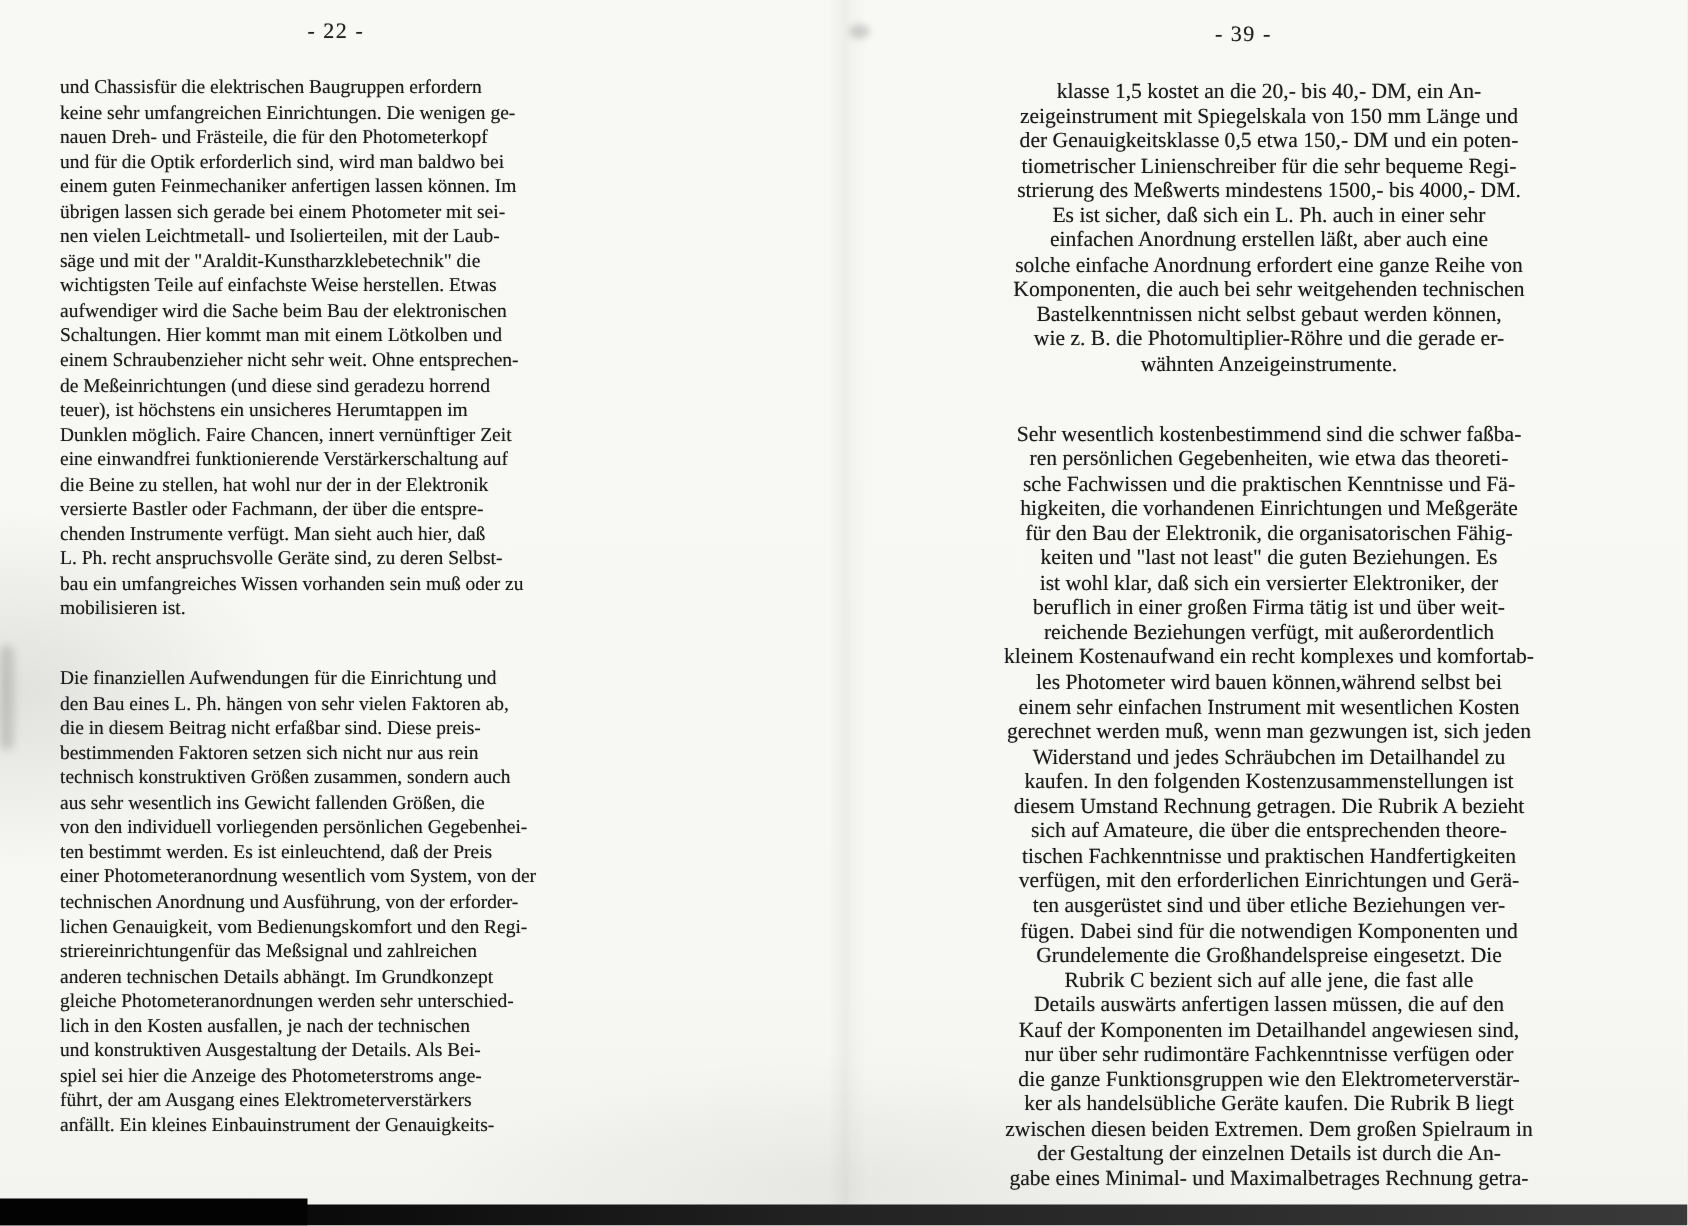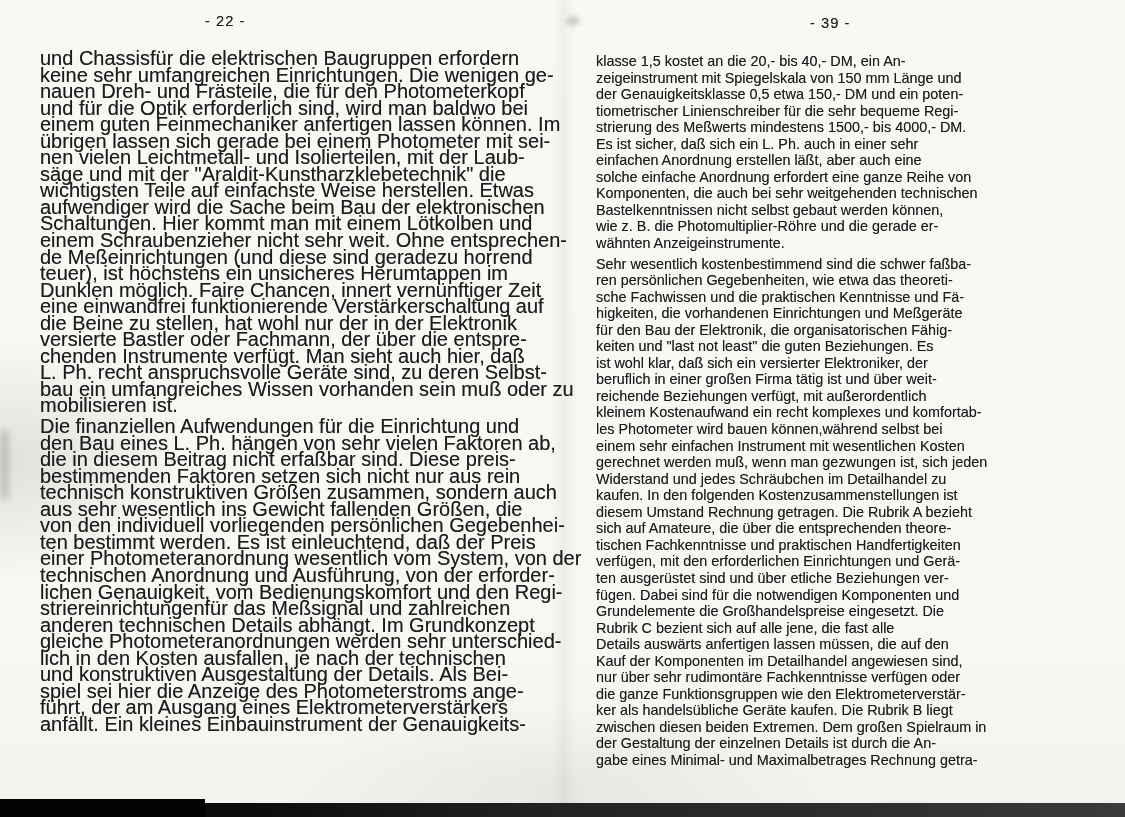--- a/index.html
+++ b/index.html
@@ -3,43 +3,43 @@
 <meta charset="utf-8">
 <style>
   html,body{margin:0;padding:0;}
   body{width:1125px;height:817px;overflow:hidden;background:#efefec;}
   .scan{
     position:relative;width:1125px;height:817px;
     background:
       radial-gradient(ellipse 300px 200px at 8px 460px, rgba(120,120,118,0.18), rgba(0,0,0,0) 60%),
       radial-gradient(ellipse 400px 120px at 560px 790px, rgba(140,140,138,0.12), rgba(0,0,0,0) 70%),
       linear-gradient(180deg,#f8f8f5 0%,#f7f7f4 80%,#f2f2ef 100%);
-    font-family:Liberation Sans, sans-serif;
+    font-family:Liberation Serif, serif;
     color:#1c1c1c;
   }
   .gutter{
     position:absolute;left:552px;top:0;width:26px;height:803px;
     background:linear-gradient(90deg,rgba(0,0,0,0) 0%,rgba(60,60,58,0.06) 45%,rgba(60,60,58,0.03) 60%,rgba(0,0,0,0) 100%);
   }
   .page{position:absolute;}
   .page-left{left:40px;top:50px;width:505px;}
   .page-right{left:596px;top:53px;width:500px;}
   .page-number{
     position:absolute;font-size:14.7px;letter-spacing:1px;
     color:#222;text-shadow:0 0 0.6px rgba(20,20,20,0.55);
   }
   .pn-left{left:205px;top:13px;}
   .pn-right{left:810px;top:15px;}
   .text-block{
     white-space:pre;
-    font-size:20px;line-height:16.55px;
+    font-size:13px;line-height:16.55px;
     text-shadow:0 0 0.6px rgba(20,20,20,0.5);
   }
-  .page-right .text-block{font-size:14.4px;}
-  .text-block + .text-block{margin-top:4px;}
+  .page-right .text-block{font-size:14.4px;text-align:center;}
+  .text-block + .text-block{margin-top:30px;}
   .heading{text-decoration:underline;text-decoration-thickness:1px;text-underline-offset:3px;}
   .bottom-band{
     position:absolute;left:0;top:803px;width:1125px;height:14px;
     background:linear-gradient(90deg,#060606 0%,#0b0b0b 20%,#161616 34%,#232323 50%,#2a2a2a 68%,#333333 86%,#3a3a3a 100%);
   }
   .bottom-band-corner{
     position:absolute;left:0;top:799px;width:205px;height:18px;background:#030303;
   }
   .smudge-a{
     position:absolute;left:0;top:430px;width:9px;height:70px;border-radius:6px;

